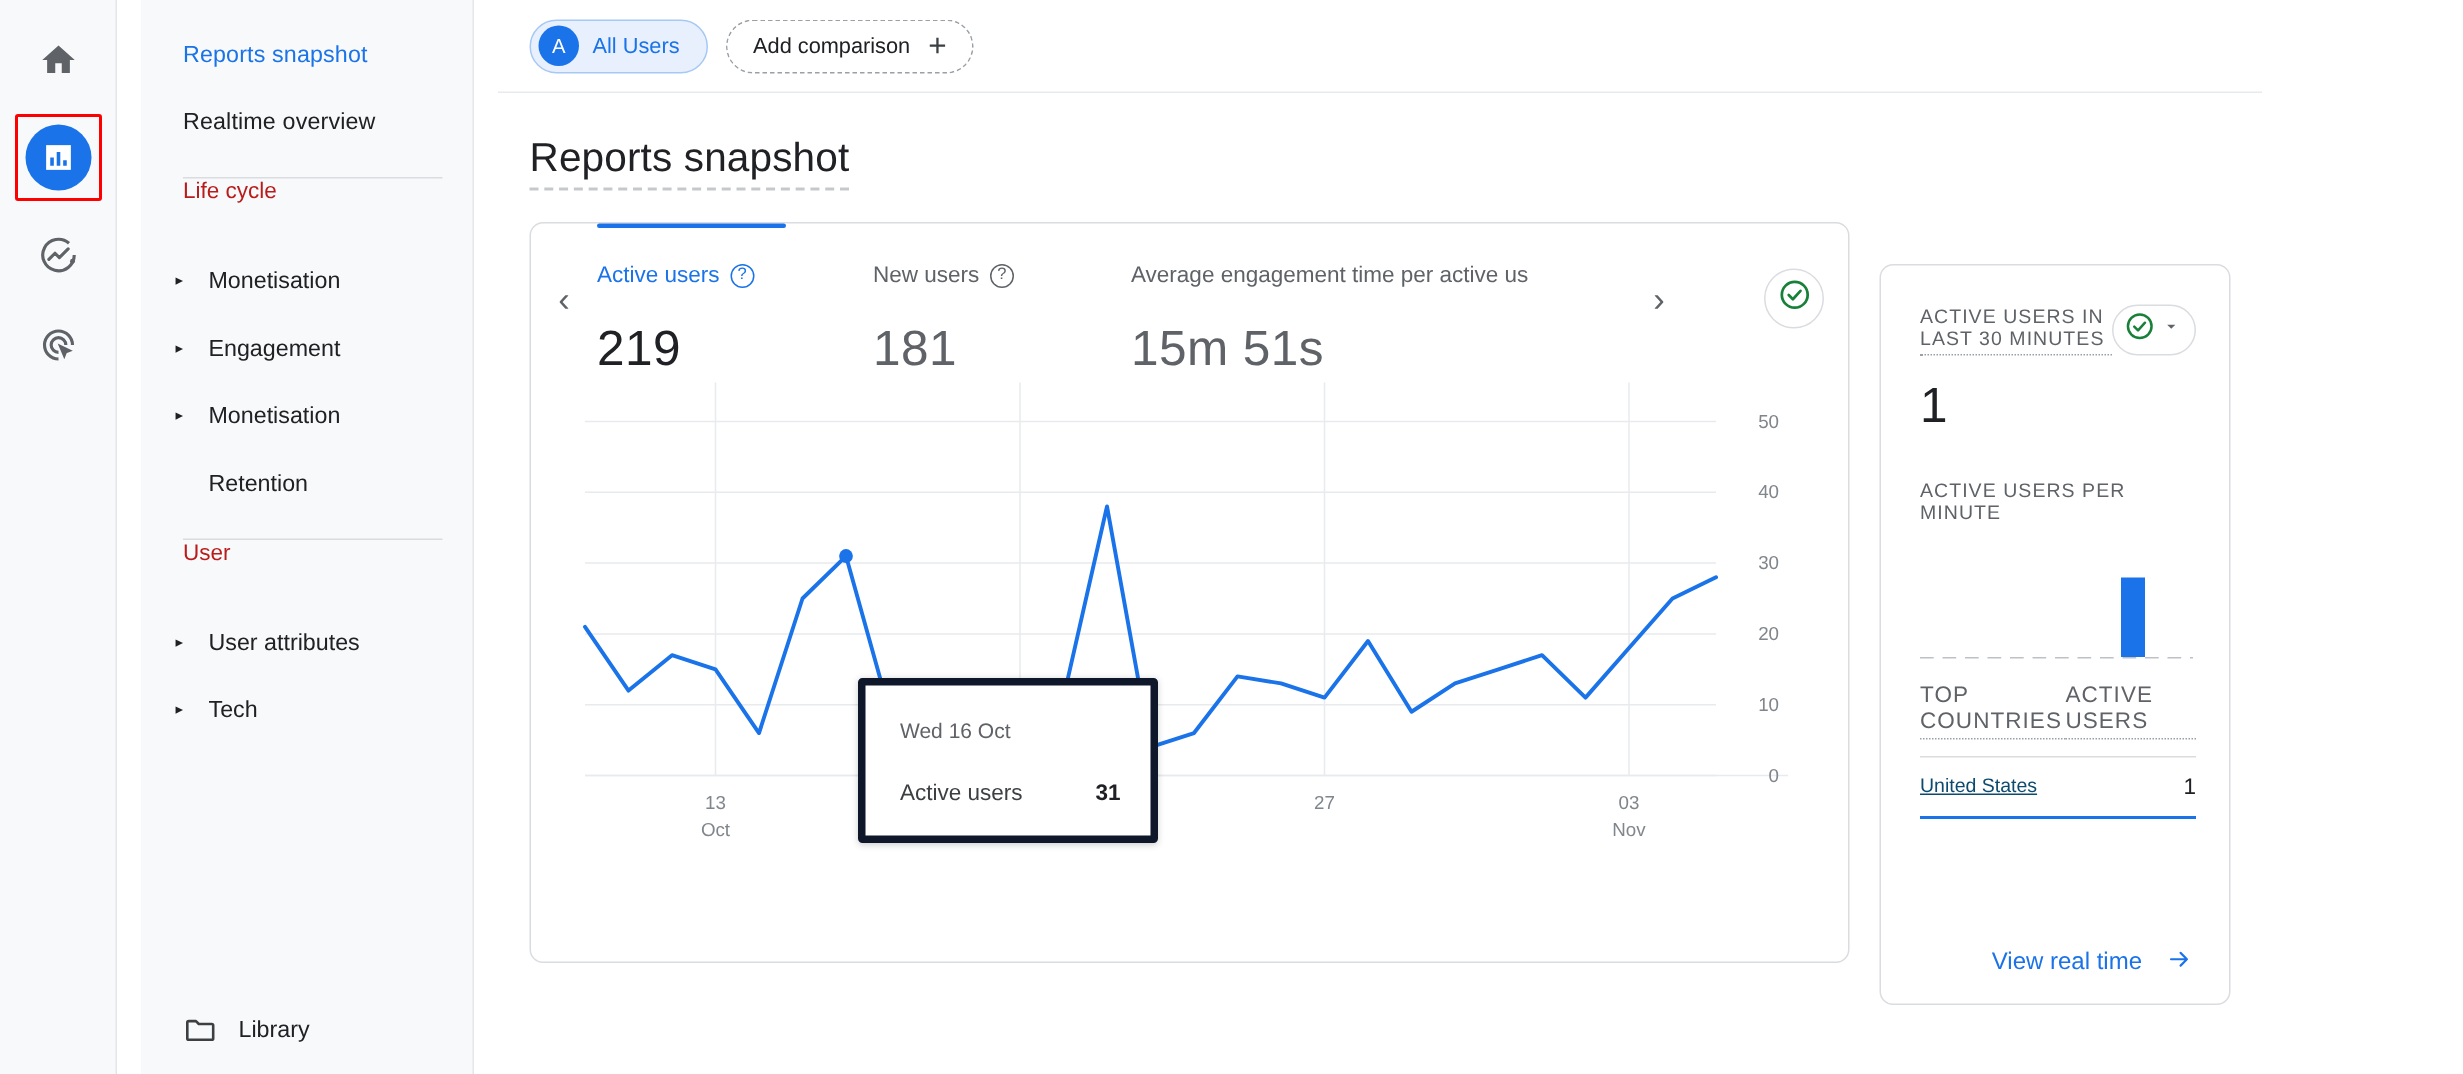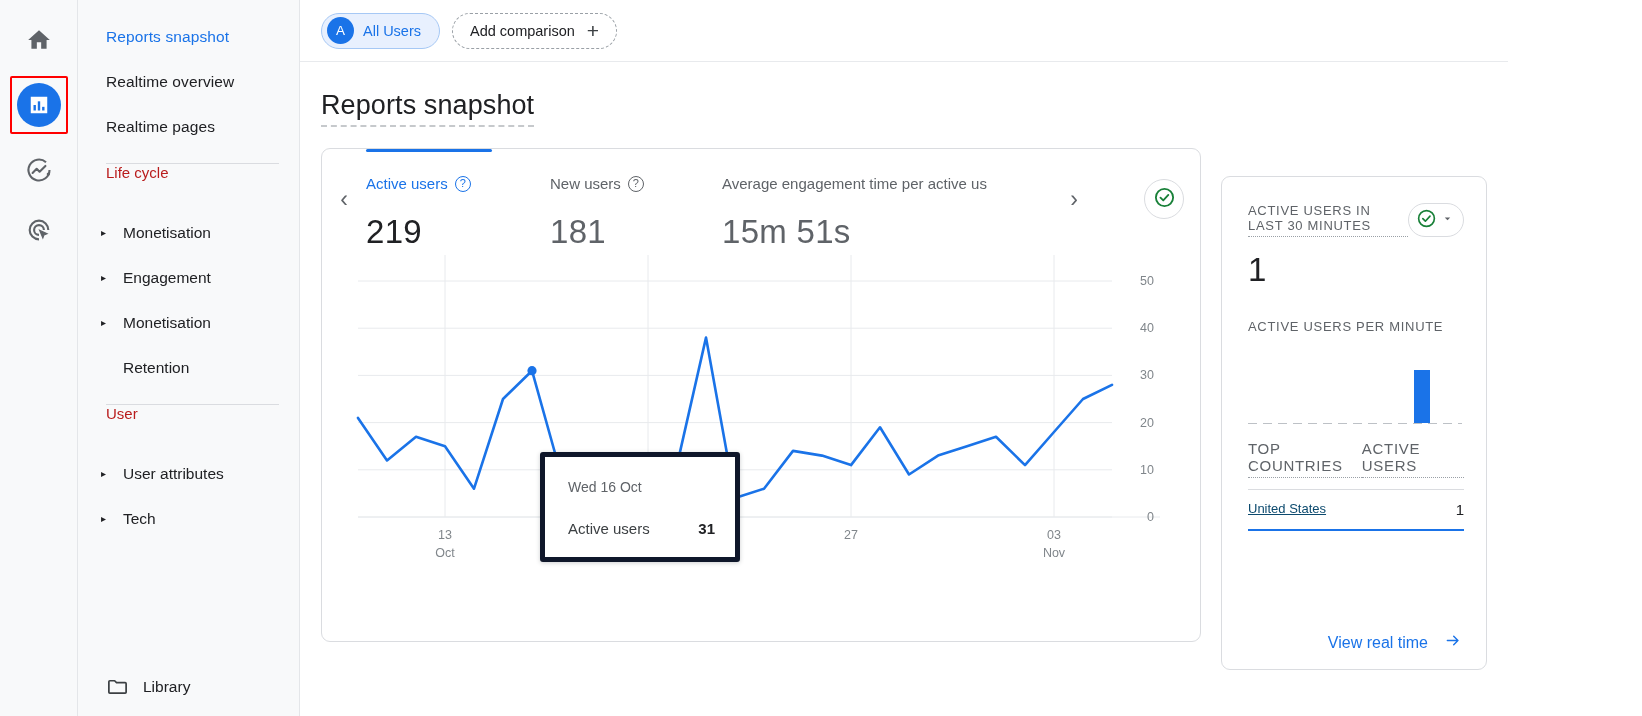--- a/index.html
+++ b/index.html
@@ -2,21 +2,21 @@
 <html><head>
 <meta charset="utf-8">
 <style>
   * { box-sizing: border-box; margin: 0; padding: 0; }
   html, body {
     width: 1642px; height: 716px;
     font-family: "Liberation Sans", sans-serif;
     background: #fff;
     overflow: hidden;
   }
-  .app { display: flex; width: 1508px; height: 716px; background:#fff; }
+  .app { display: flex; width: 1508px; height: 716px; background:#fff;gap:16px; }
 
   
   .rail {
     width: 78px; min-width:78px; height: 716px;
     background: #f8f9fa;
     border-right: 1px solid #e4e6e9;
     display: flex; flex-direction: column; align-items: center;
     padding-top: 16px;
   }
   .rail-btn {
@@ -246,23 +246,20 @@
     </div>
   </div>
 
   <div class="nav">
     <div class="nav-inner">
       <div class="nav-item active">
         <span>Reports snapshot</span>
       </div>
       <div class="nav-item">
         <span>Realtime overview</span>
-      </div>
-      <div class="nav-item">
-        <span>Realtime pages</span>
       </div>
 
       <div class="nav-divider"></div>
 
       <div class="nav-section">
         <span>Life cycle</span>
       </div>
       <div class="nav-expand">
         <span class="caret">▸</span>
         <span>Monetisation</span>

